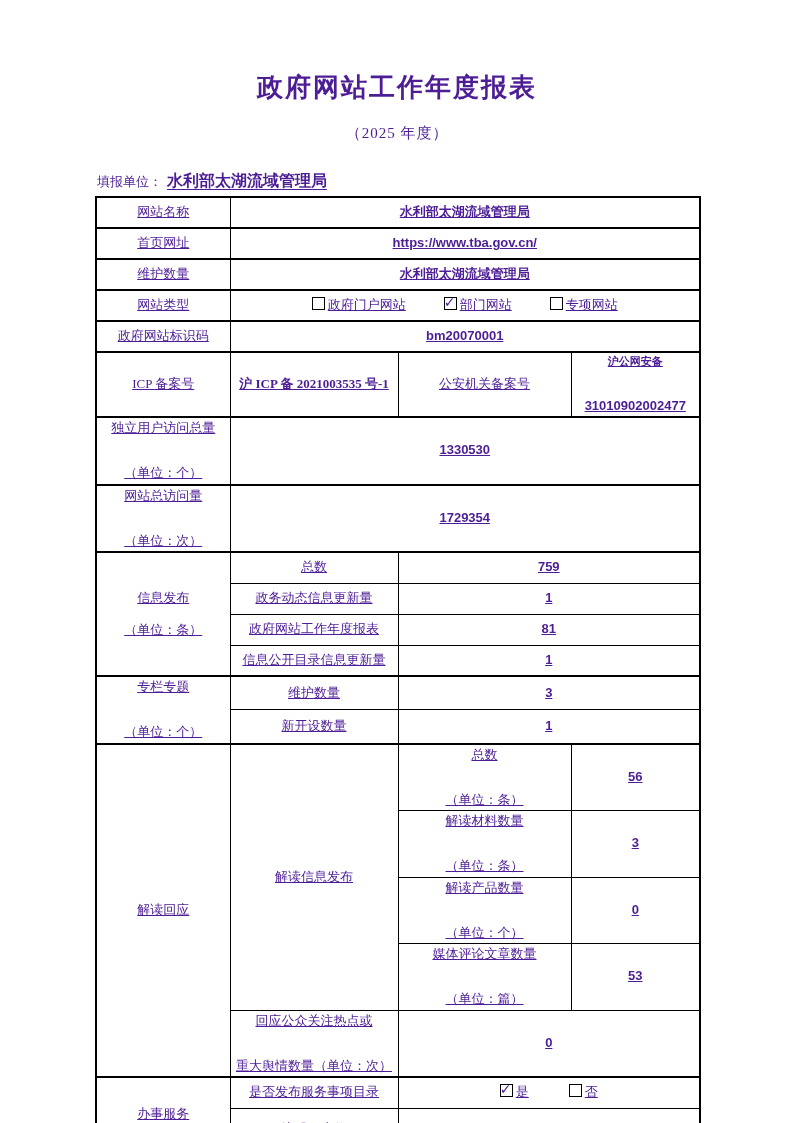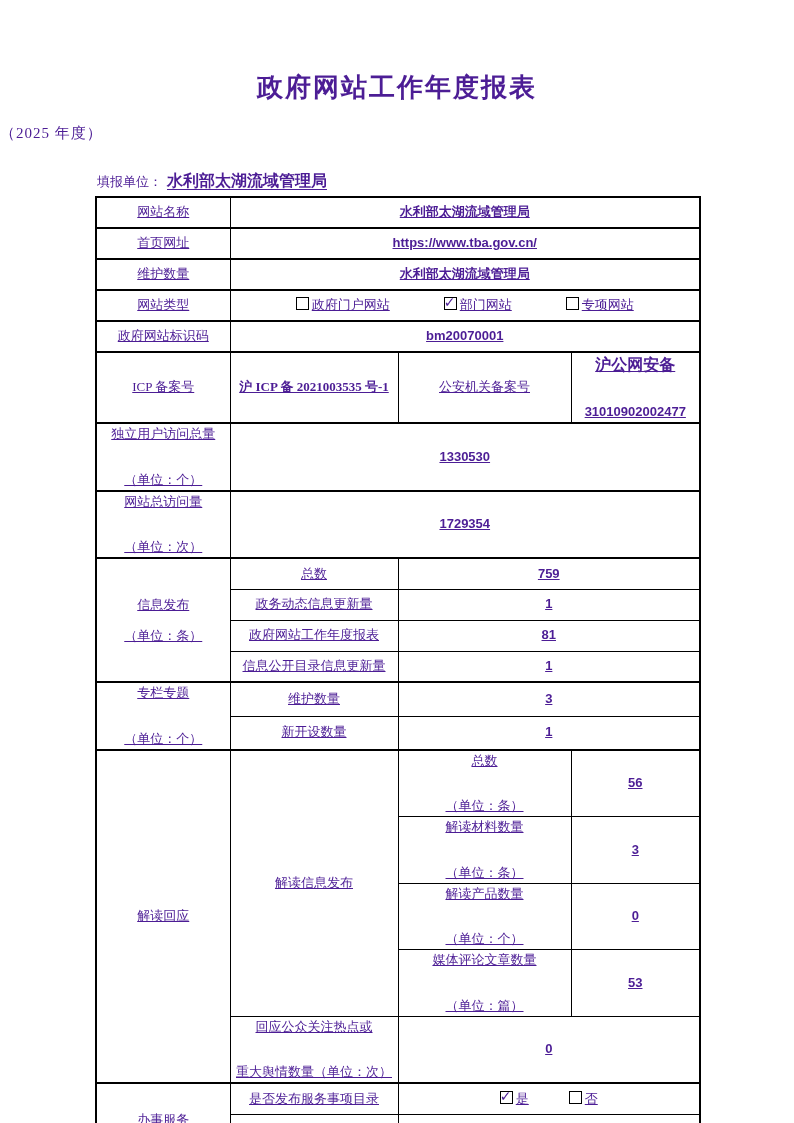--- a/index.html
+++ b/index.html
@@ -15,20 +15,21 @@
   .title {
     margin:72px 0 0 0;
     text-align:center;
     font-size:26px;
     font-weight:700;
     letter-spacing:2px;
     line-height:1.2;
   }
   .subtitle {
     margin-top:21px;
+    text-align:center;
     font-size:15px;
     letter-spacing:1px;
   }
   .unit-line {
     margin:27px 0 3px 97px;
     font-size:13px;
     line-height:22px;
   }
   .unit-value {
     font-size:16px;
@@ -61,29 +62,29 @@
   tr.h27 { height:27px; }
   tr.h28 { height:44px; }
   tr.h31 { height:31px; }
   tr.h58 { height:58px; }
   tr.h59 { height:59px; }
   .val {
     font-family:"Liberation Sans","DejaVu Sans",sans-serif;
     font-weight:700;
     font-size:13px;
   }
-  .val-cjk { font-weight:700; font-size:16px; }
+  .val-cjk { font-weight:700; font-size:11px; }
   .two div { line-height:1.25; }
   .two div + div { margin-top:29px; }
   .two-wide div + div { margin-top:15px; }
   .cbrow {
     display:flex;
     justify-content:center;
     align-items:center;
-    gap:54px;
+    gap:38px;
   }
   .cbitem { white-space:nowrap; }
   .cb {
     display:inline-block;
     width:11px; height:11px;
     border:1px solid #000;
     position:relative;
     margin-right:3px;
     vertical-align:-1px;
   }

